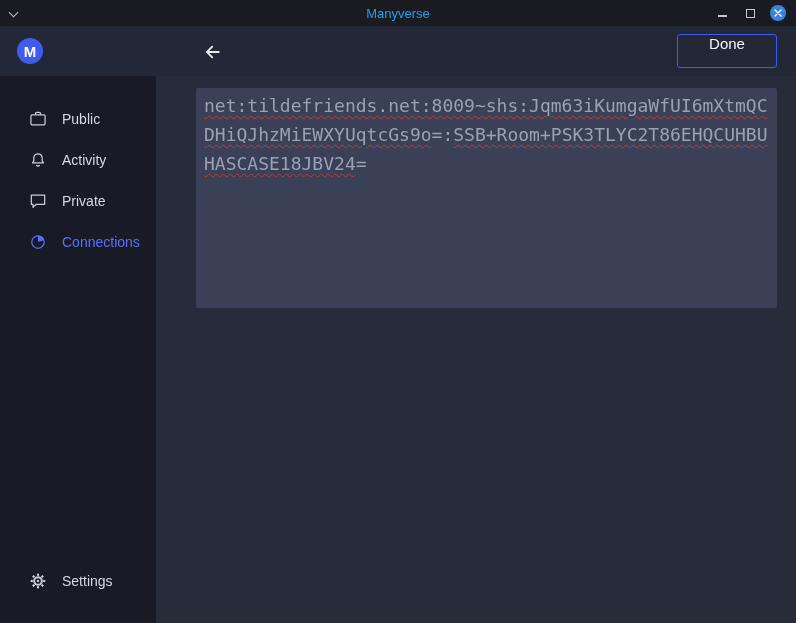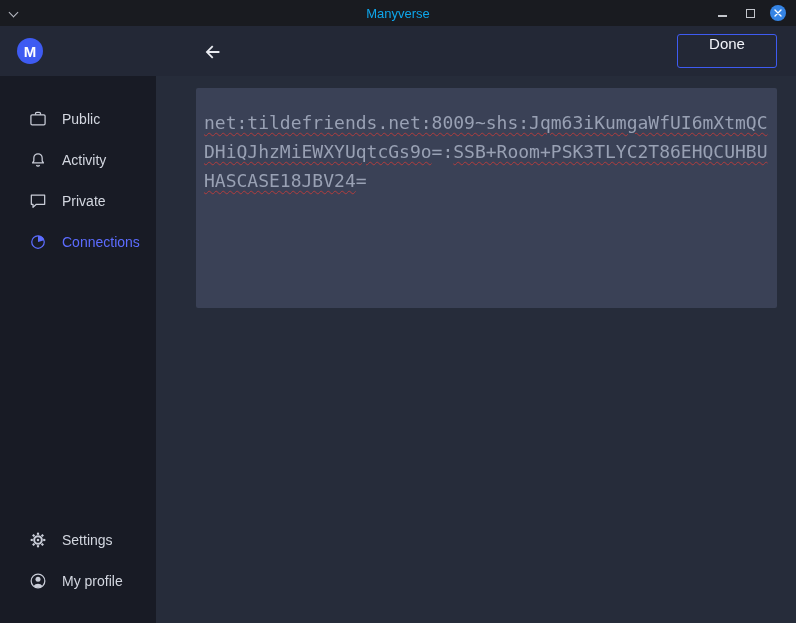--- a/index.html
+++ b/index.html
@@ -85,21 +85,21 @@
   .spacer { flex:1; }
   
   .content {
     position:absolute; top:76px; left:184px; right:0; bottom:0;
     background:var(--content-bg,#262c3a);
   }
   .invite-input {
     position:absolute; left:12px; top:12px; width:581px; height:220px;
     background:var(--input-bg,#3a4156);
     border-radius:2px;
-    padding:20px 7px 6px 8px;
+    padding:3px 7px 6px 8px;
     font-family:"DejaVu Sans Mono","Liberation Mono",monospace;
     font-size:18px; line-height:29px;
     color:var(--input-text,#99a1b4);
     white-space:pre-wrap; word-break:break-all;
     cursor:text;
   }
   .invite-input .miss {
     text-decoration:underline;
     text-decoration-style:wavy;
     text-decoration-color:var(--misspell-underline,#b23c3c);
@@ -201,30 +201,20 @@
             <line x1="5.78" y1="5.78" x2="7.62" y2="7.62"></line>
             <line x1="18.22" y1="5.78" x2="16.38" y2="7.62"></line>
           </g>
           <circle cx="12" cy="12" r="4.6" fill="none" stroke="currentColor" stroke-width="2.4"></circle>
           <circle cx="12" cy="12" r="1.5" fill="currentColor"></circle>
         </svg>
       </span>
       <span class="label">Settings</span>
     </div>
 
-    <div class="side-item">
-      <span class="icon">
-        <svg viewBox="0 0 24 24">
-          <circle cx="12" cy="12" r="8.2" fill="none" stroke="currentColor" stroke-width="1.5"></circle>
-          <circle cx="12" cy="9.8" r="3" fill="currentColor"></circle>
-          <path d="M6.6 17.9a7 7 0 0 1 10.8 0 8.2 8.2 0 0 1-10.8 0z" fill="currentColor"></path>
-        </svg>
-      </span>
-      <span class="label">My profile</span>
-    </div>
 
   </nav>
 
   <main class="content">
     <div class="invite-input" role="textbox"><span class="miss">net:tildefriends.net:8009~shs:Jqm63iKumgaWfUI6mXtmQCDHiQJhzMiEWXYUqtcGs9o</span><span>=:</span><span class="miss">SSB+Room+PSK3TLYC2T86EHQCUHBUHASCASE18JBV24</span><span>=</span></div>
   </main>
 
 </div>
 
 </body></html>

